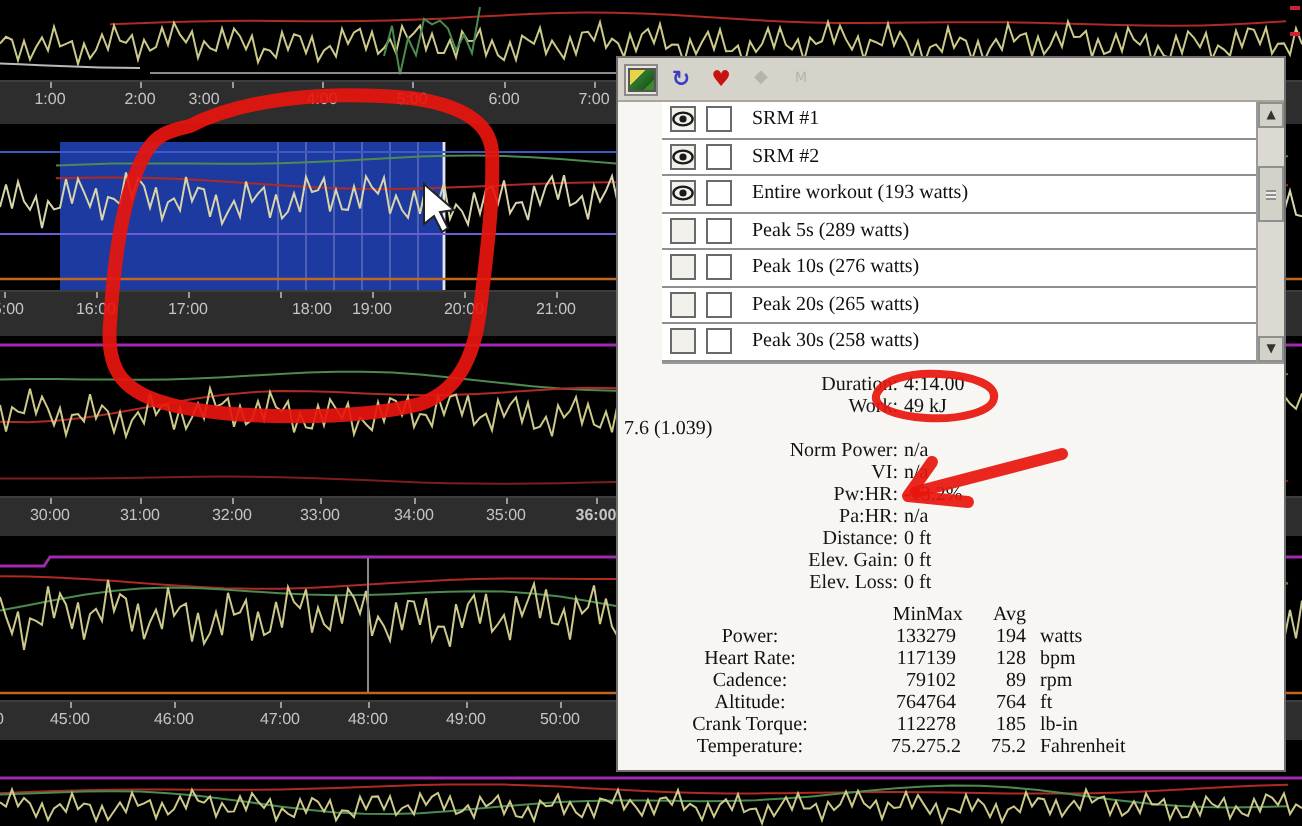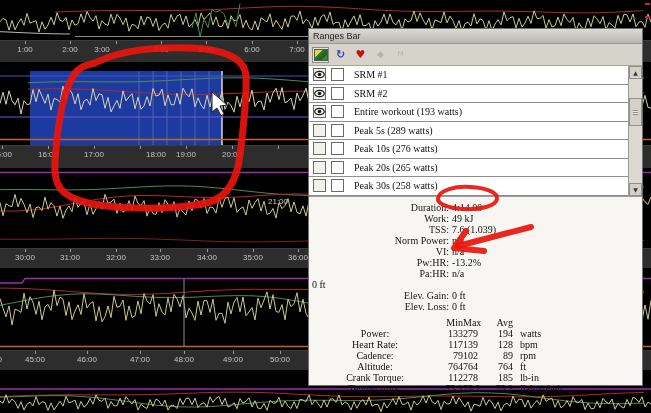--- a/index.html
+++ b/index.html
@@ -22,21 +22,21 @@
            align-items:center;gap:3px;padding:0 3px;}
   .tbtn{width:17px;height:16px;display:flex;align-items:center;justify-content:center;}
   .tbtn.sel{border:1px solid #8a8a8a;background:#e9e6da;box-sizing:border-box;}
   .chart-ic{width:12px;height:10px;border:1px solid #555;
             background:linear-gradient(135deg,#e8d44a 35%,#2d7a2d 36%,#1e5c1e 75%,#3d8a2d 76%);}
   .g{font-family:"DejaVu Sans",sans-serif;font-size:11px;line-height:11px;}
   .g.blue{color:#3d3dc2;font-weight:bold;}
   .g.red{color:#c81111;}
   .g.gray{color:#b6b3aa;font-size:9px;}
   .g.tiny{font-size:7px;color:#b6b3aa;}
-  #list{position:relative;height:130px;background:#fca5a5;border-bottom:1px solid #9a9a9a;overflow:hidden;}
+  #list{position:relative;height:130px;background:#fca5a5;border-bottom:1px solid #9a9a9a;overflow:hidden;margin-left:22px;}
   .lrow{display:flex;align-items:center;height:18.5px;box-sizing:border-box;background:#fff;
         border-bottom:1px solid #8f8f8f;width:321px;}
   .ebox{width:13px;height:13px;border:1px solid #6a6a6a;background:#f2f1ec;margin-left:4px;
         display:flex;align-items:center;justify-content:center;box-sizing:border-box;flex:none;}
   .cbox{width:13px;height:13px;border:1px solid #6a6a6a;background:#fff;margin-left:5px;
         box-sizing:border-box;flex:none;}
   .rlabel{margin-left:10px;font-size:10px;color:#101010;white-space:nowrap;}
   #vscroll{position:absolute;right:0;top:0;width:14px;height:130px;background:#dcd9d2;
            border-left:1px solid #9a9a9a;box-sizing:border-box;}
   .sbtn{position:absolute;left:0;width:13px;height:13px;background:#d4d1c9;border:1px solid #8f8f8f;
@@ -153,58 +153,55 @@
       <span class="ticklab" style="left: 48px;">16:00</span>
       <span class="tick" style="left: 94px;"></span>
       <span class="ticklab" style="left: 94px;">17:00</span>
       <span class="tick" style="left: 140px;"></span>
       <span class="ticklab" style="left: 156px;">18:00</span>
       <span class="tick" style="left: 186px;"></span>
       <span class="ticklab" style="left: 186px;">19:00</span>
       <span class="tick" style="left: 232px;"></span>
       <span class="ticklab" style="left: 232px;">20:00</span>
       <span class="tick" style="left: 278px;"></span>
-      <span class="ticklab" style="left: 278px; margin-top: 47px;">21:00</span>
+      <span class="ticklab" style="left: 278px;">21:00</span>
     </div>
   <div class="axisbar" style="top:248px;height:20px">
       <span class="tick" style="left: 25px;"></span>
       <span class="ticklab" style="left: 25px;">30:00</span>
       <span class="tick" style="left: 70px;"></span>
       <span class="ticklab" style="left: 70px;">31:00</span>
       <span class="tick" style="left: 116px;"></span>
       <span class="ticklab" style="left: 116px;">32:00</span>
       <span class="tick" style="left: 160px;"></span>
       <span class="ticklab" style="left: 160px;">33:00</span>
       <span class="tick" style="left: 207px;"></span>
       <span class="ticklab" style="left: 207px;">34:00</span>
       <span class="tick" style="left: 253px;"></span>
       <span class="ticklab" style="left: 253px;">35:00</span>
       <span class="tick" style="left: 298px;"></span>
-      <span class="ticklab" style="left: 298px;">36:00</span>
+      <span class="ticklab" style="left: 298px; font-weight: bold;">36:00</span>
     </div>
   <div class="axisbar" style="top:350px;height:20px">
       <span class="ticklab" style="left: -8px;">44:00</span>
       <span class="tick" style="left: 35px;"></span>
       <span class="ticklab" style="left: 35px;">45:00</span>
       <span class="tick" style="left: 87px;"></span>
       <span class="ticklab" style="left: 87px;">46:00</span>
       <span class="tick" style="left: 140px;"></span>
       <span class="ticklab" style="left: 140px;">47:00</span>
       <span class="tick" style="left: 184px;"></span>
       <span class="ticklab" style="left: 184px;">48:00</span>
       <span class="tick" style="left: 233px;"></span>
       <span class="ticklab" style="left: 233px;">49:00</span>
       <span class="tick" style="left: 280px;"></span>
       <span class="ticklab" style="left: 280px;">50:00</span>
     </div>
 
   <div id="panel">
-    <div id="titlebar">
-      <span>Ranges Bar</span>
-    </div>
     <div id="toolbar">
       <span class="tbtn sel">
         <span class="chart-ic"></span>
       </span>
       <span class="tbtn">
         <span class="g blue">↻</span>
       </span>
       <span class="tbtn">
         <span class="g red">♥</span>
       </span>
@@ -275,40 +272,40 @@
     <div id="stats">
         <div class="srow">
           <span class="slab">Duration:</span>
           <span class="sval">4:14.00</span>
         </div>
         <div class="srow">
           <span class="slab">Work:</span>
           <span class="sval">49 kJ</span>
         </div>
         <div class="srow">
-          <span class="slab">TSS:</span>
           <span class="sval">7.6 (1.039)</span>
         </div>
         <div class="srow">
           <span class="slab">Norm Power:</span>
           <span class="sval">n/a</span>
         </div>
         <div class="srow">
           <span class="slab">VI:</span>
           <span class="sval">n/a</span>
         </div>
         <div class="srow">
           <span class="slab">Pw:HR:</span>
           <span class="sval">-13.2%</span>
         </div>
         <div class="srow">
           <span class="slab">Pa:HR:</span>
           <span class="sval">n/a</span>
         </div>
         <div class="srow">
+          <span class="slab">Distance:</span>
           <span class="sval">0 ft</span>
         </div>
         <div class="srow">
           <span class="slab">Elev. Gain:</span>
           <span class="sval">0 ft</span>
         </div>
         <div class="srow">
           <span class="slab">Elev. Loss:</span>
           <span class="sval">0 ft</span>
         </div>

